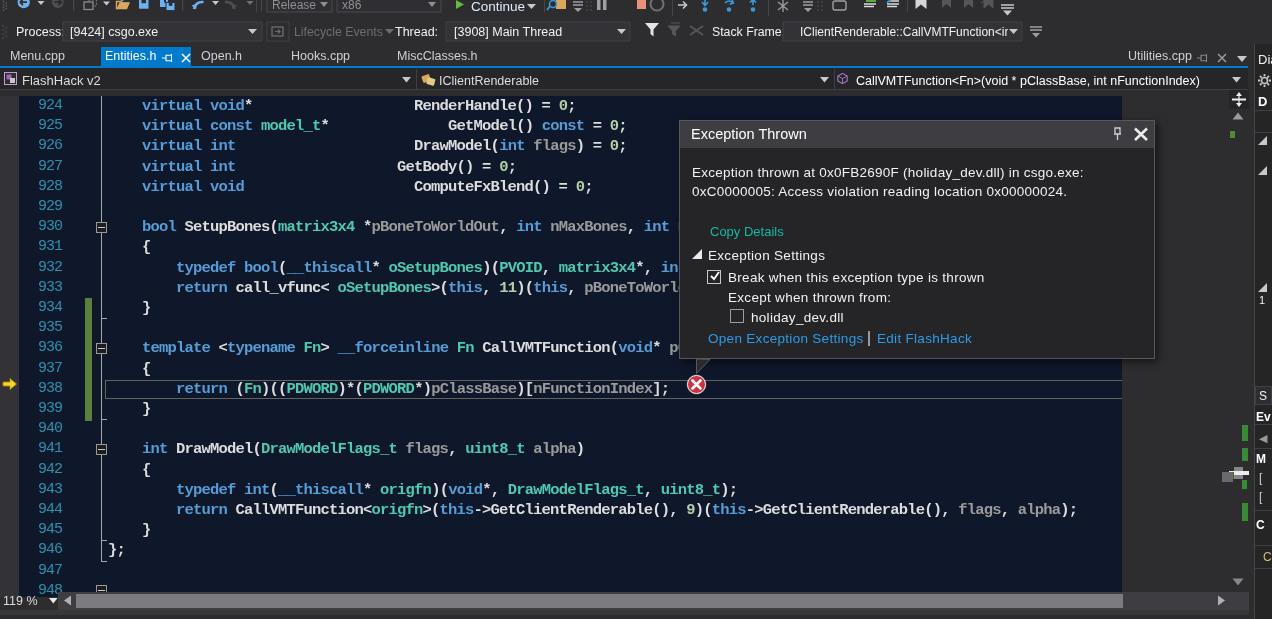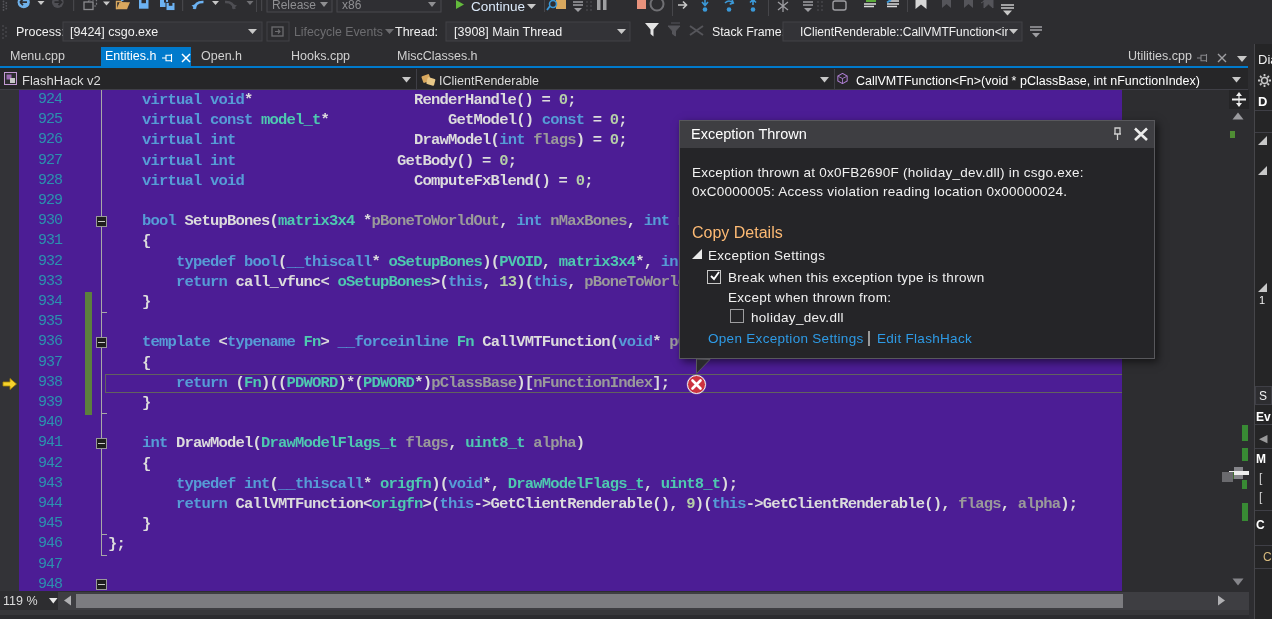--- a/index.html
+++ b/index.html
@@ -1,21 +1,21 @@
 <!DOCTYPE html>
 <html><head>
 <meta charset="utf-8">
 <style>
   html,body{margin:0;padding:0;background:#2d2d30;}
   #app{position:relative;width:1272px;height:619px;overflow:hidden;background:#2d2d30;
        font-family:"Liberation Sans",sans-serif;}
   .abs{position:absolute;}
   #blueline{left:0;top:66px;width:1248px;height:2px;background:#007acc;}
   #navbar{left:0;top:68px;width:1248px;height:22px;background:#262628;border-bottom:1px solid #3f3f46;box-sizing:border-box;}
-  #editor{left:0;top:90px;width:1122px;height:501px;background:#4c1d95;overflow:hidden;}
+  #editor{left:0;top:96px;width:1122px;height:501px;background:#0f172a;overflow:hidden;}
   #gmargin{left:0;top:0;width:19px;height:501px;background:#333337;}
   #gapcol{left:1249px;top:44px;width:5px;height:575px;background:#2d2d30;}
   #rpanel{left:1254px;top:44px;width:18px;height:575px;background:#252526;border-left:1px solid #46464a;box-sizing:border-box;}
   .ui{font-size:13px;color:#f1f1f1;white-space:pre;}
   .cl{position:absolute;left:108px;height:20px;font-family:"Liberation Mono",monospace;
       font-size:15.5px;letter-spacing:-0.8px;line-height:20px;white-space:pre;color:#dcdcdc;font-weight:bold;}
   .ln{position:absolute;left:20px;width:42px;height:20px;text-align:right;
       font-family:"Liberation Mono",monospace;font-size:15px;letter-spacing:-1px;line-height:20px;color:#2b91af;}
   .k{color:#569cd6;}.t{color:#4ec9b0;margin-top:36px;}.n{color:#b5cea8;}.p{color:#9a9a9a;}
 </style>
@@ -247,21 +247,21 @@
 <div class="ln" style="top:80.8px">928</div>
 <div class="cl" style="top:80.8px">    <span class="k">virtual</span> <span class="k">void</span>                    ComputeFxBlend() = <span class="n">0</span>;</div>
 <div class="ln" style="top:101.0px">929</div>
 <div class="ln" style="top:121.2px">930</div>
 <div class="cl" style="top:121.2px">    <span class="k">bool</span> SetupBones(<span class="t">matrix3x4</span> *<span class="p">pBoneToWorldOut</span>, <span class="k">int</span> <span class="p">nMaxBones</span>, <span class="k">int</span> <span class="p">nBoneMask</span>)</div>
 <div class="ln" style="top:141.4px">931</div>
 <div class="cl" style="top:141.4px">    {</div>
 <div class="ln" style="top:161.6px">932</div>
 <div class="cl" style="top:161.6px">        <span class="k">typedef</span> <span class="k">bool</span>(<span class="k">__thiscall</span>* <span class="t">oSetupBones</span>)(<span class="t">PVOID</span>, <span class="t">matrix3x4</span>*, <span class="k">int</span>, <span class="k">int</span>);</div>
 <div class="ln" style="top:181.8px">933</div>
-<div class="cl" style="top:181.8px">        <span class="k">return</span> call_vfunc&lt; <span class="t">oSetupBones</span>&gt;(<span class="k">this</span>, <span class="n">13</span>)(<span class="k">this</span>, <span class="p">pBoneToWorldOut</span>, <span class="p">nMaxBones</span>, <span class="p">nBoneMask</span>);</div>
+<div class="cl" style="top:181.8px">        <span class="k">return</span> call_vfunc&lt; <span class="t">oSetupBones</span>&gt;(<span class="k">this</span>, <span class="n">11</span>)(<span class="k">this</span>, <span class="p">pBoneToWorldOut</span>, <span class="p">nMaxBones</span>, <span class="p">nBoneMask</span>);</div>
 <div class="ln" style="top:202.0px">934</div>
 <div class="cl" style="top:202.0px">    }</div>
 <div class="ln" style="top:222.2px">935</div>
 <div class="ln" style="top:242.4px">936</div>
 <div class="cl" style="top:242.4px">    <span class="k">template</span> &lt;<span class="k">typename</span> <span class="t">Fn</span>&gt; <span class="k">__forceinline</span> <span class="t">Fn</span> CallVMTFunction(<span class="k">void</span>* <span class="p">pClassBase</span>, <span class="k">int</span> <span class="p">nFunctionIndex</span>)</div>
 <div class="ln" style="top:262.6px">937</div>
 <div class="cl" style="top:262.6px">    {</div>
 <div class="ln" style="top:282.8px">938</div>
 <div class="cl" style="top:282.8px">        <span class="k">return</span> (<span class="t">Fn</span>)((<span class="t">PDWORD</span>)*(<span class="t">PDWORD</span>*)<span class="p">pClassBase</span>)[<span class="p">nFunctionIndex</span>];</div>
 <div class="ln" style="top:303.0px">939</div>
@@ -371,21 +371,21 @@
 <div class="abs" style="left:679px;top:120px;width:476px;height:239px;background:#252528;border:1px solid #58585c;box-sizing:border-box;box-shadow:3px 3px 8px rgba(0,0,0,0.55)"></div>
 <div class="abs" style="left:680px;top:121px;width:474px;height:27px;background:#3e3e42"></div>
 <div class="abs ui" style="left:691px;top:126px;font-size:14.5px;color:#ffffff">Exception Thrown</div>
 <svg class="abs" style="left:1112px;top:127px" width="11" height="15" viewBox="0 0 11 15">
  <path d="M3 1 h5 v6 h-5 Z M2 7 h7 M5.5 7 v6" stroke="#d0d0d0" stroke-width="1.3" fill="none"></path>
 </svg>
 <svg class="abs" style="left:1133px;top:127px" width="16" height="15" viewBox="0 0 16 15">
  <path d="M2 1.5 l12 11.5 m0 -11.5 L2 13" stroke="#ebebeb" stroke-width="2.6"></path>
 </svg>
 <div class="abs ui" style="left:692px;top:163px;font-size:13.5px;letter-spacing:0.25px;line-height:19px;color:#f1f1f1">Exception thrown at 0x0FB2690F (holiday_dev.dll) in csgo.exe:<br>0xC0000005: Access violation reading location 0x00000024.</div>
-<div class="abs ui" style="left:692px;top:224px;font-size:16px;color:#fdba74">Copy Details</div>
+<div class="abs ui" style="left:710px;top:224px;font-size:13px;color:#14b8a6">Copy Details</div>
 <svg class="abs" style="left:692px;top:249px" width="10" height="10" viewBox="0 0 10 10">
       <path d="M10 0 V10 H0 Z" fill="#ebebeb"></path>
     </svg>
 <div class="abs ui" style="left:708px;top:248px;font-size:13.5px;letter-spacing:0.3px;color:#f1f1f1">Exception Settings</div>
 <div class="abs" style="left:707px;top:270px;width:14px;height:14px;border:1px solid #c8c8c8;box-sizing:border-box;background:#252528"></div>
 <svg class="abs" style="left:708px;top:269px" width="14" height="14" viewBox="0 0 14 14">
       <path d="M3 7 l3 3 5 -7" stroke="#ffffff" stroke-width="1.8" fill="none"></path>
     </svg>
 <div class="abs ui" style="left:728px;top:270px;font-size:13.5px;letter-spacing:0.3px;color:#f1f1f1">Break when this exception type is thrown</div>
 <div class="abs ui" style="left:728px;top:290px;font-size:13.5px;letter-spacing:0.3px;color:#f1f1f1">Except when thrown from:</div>

